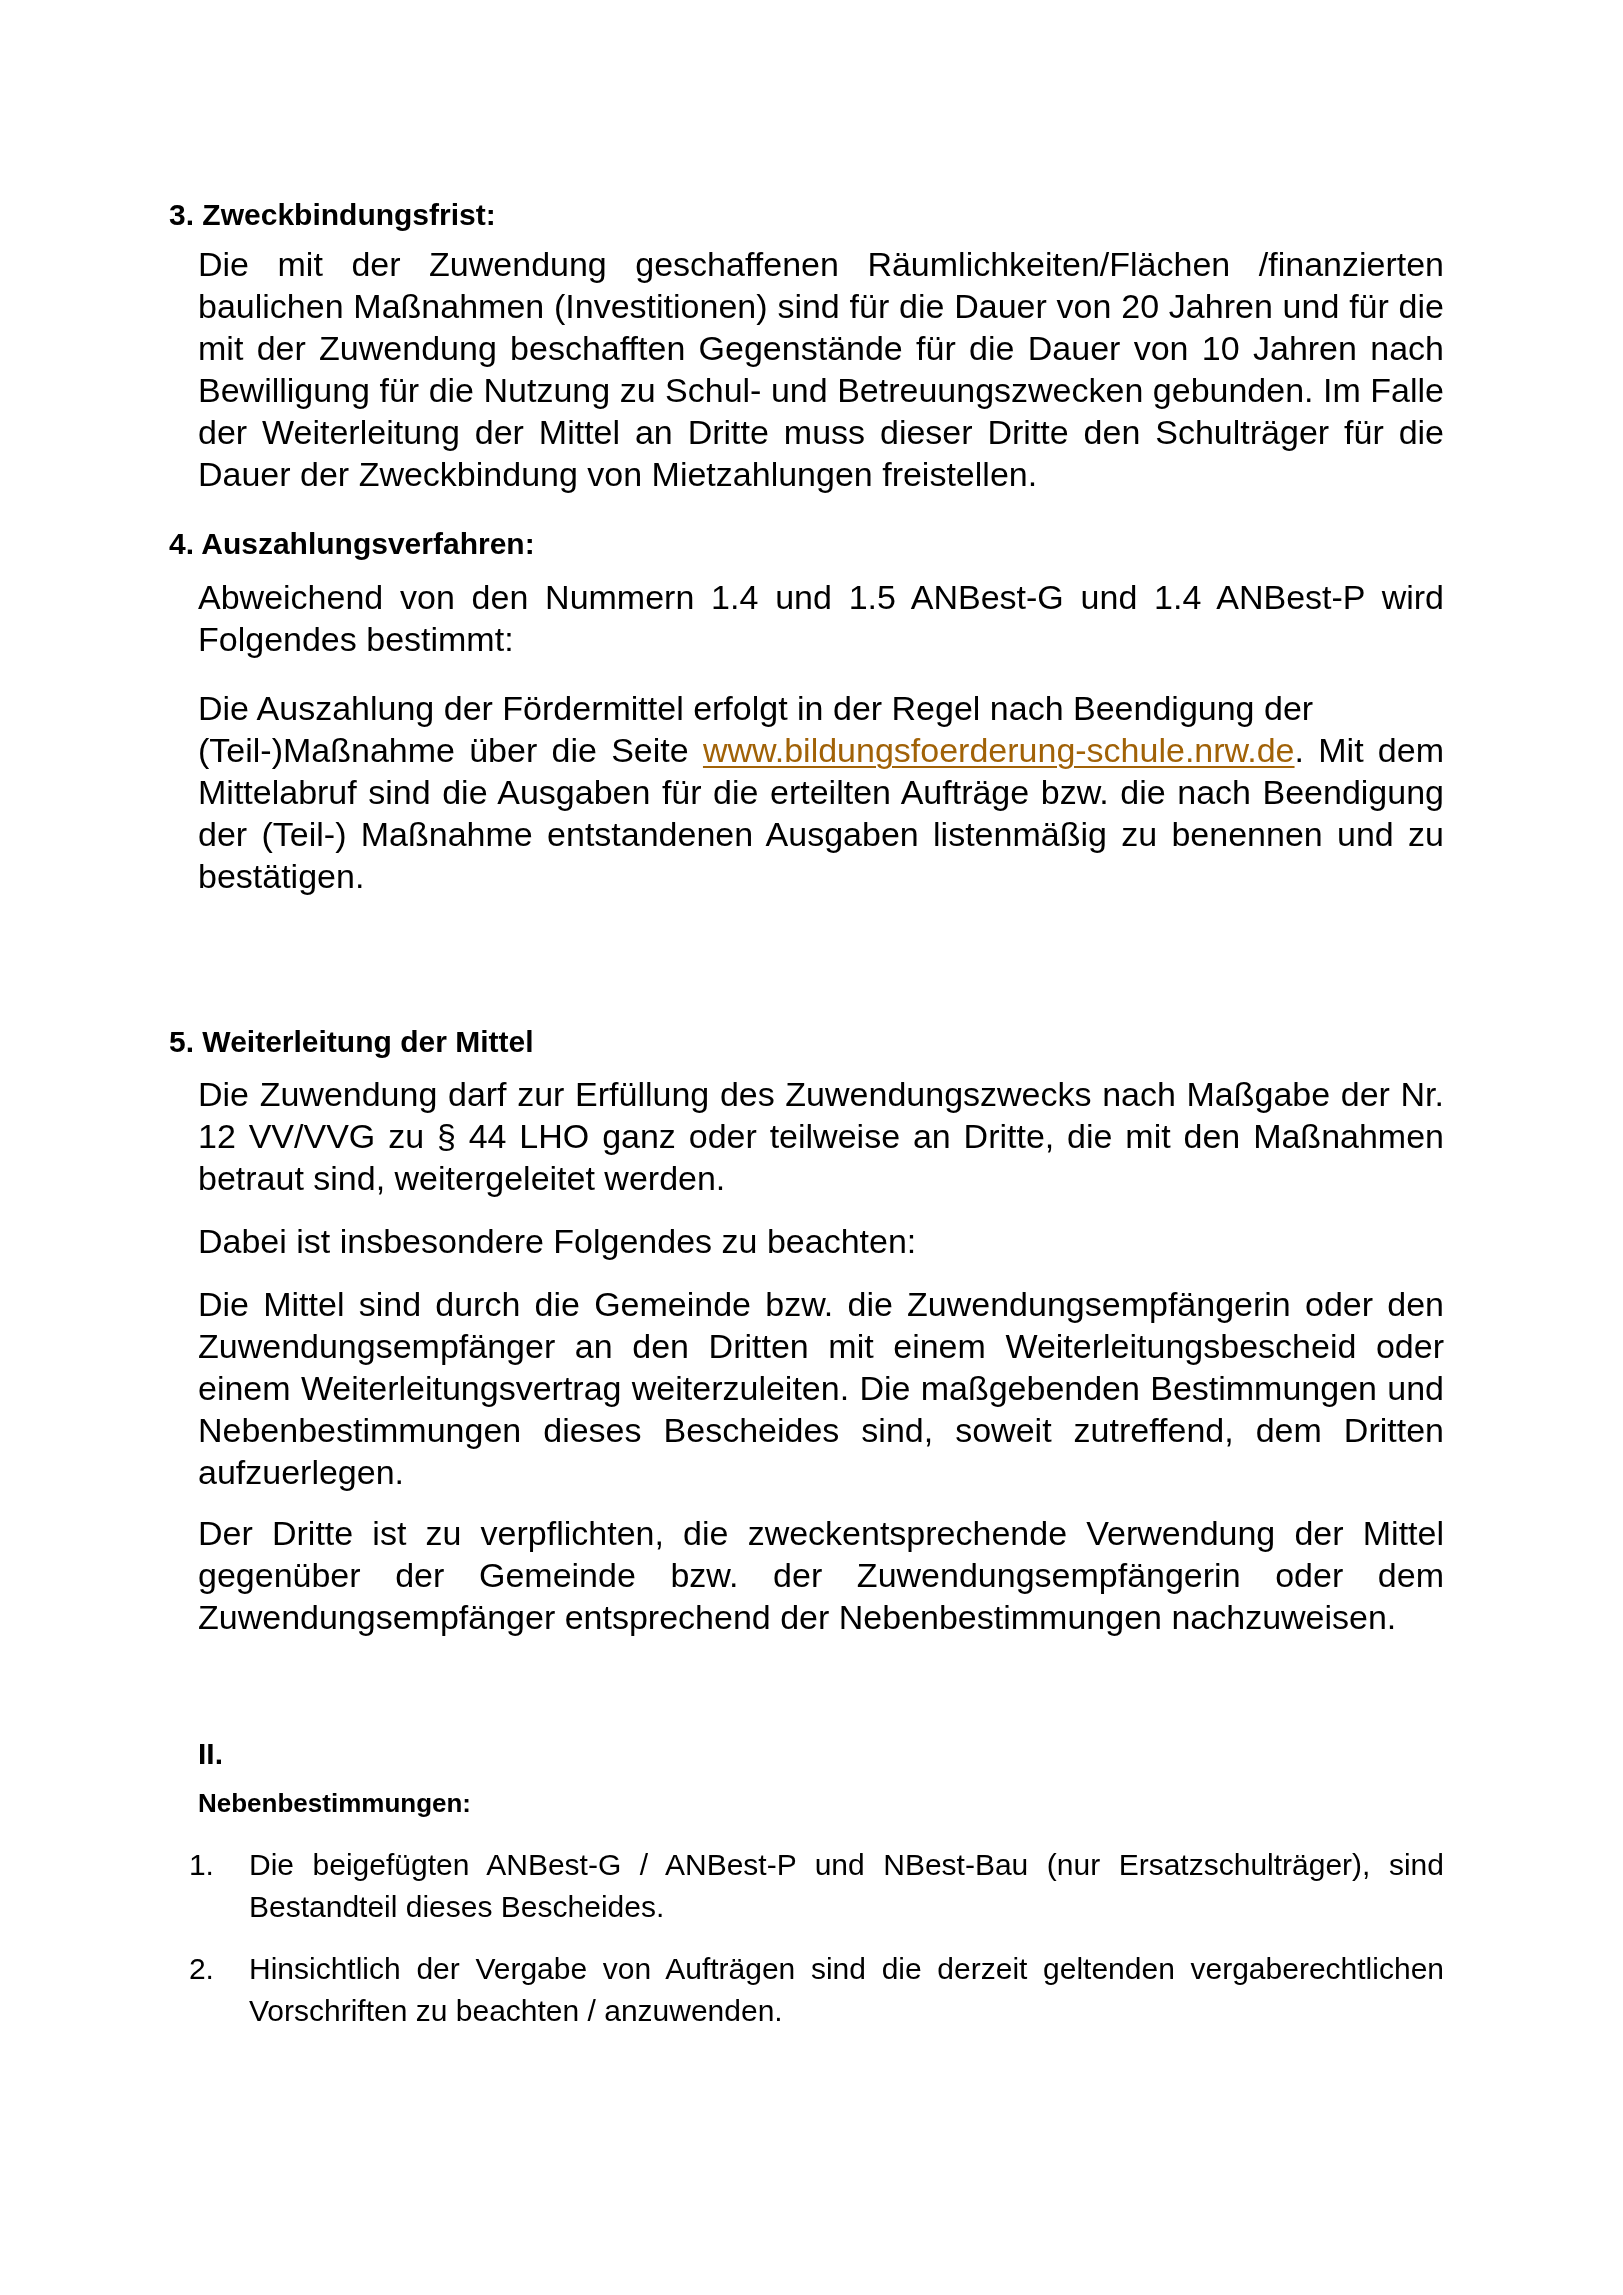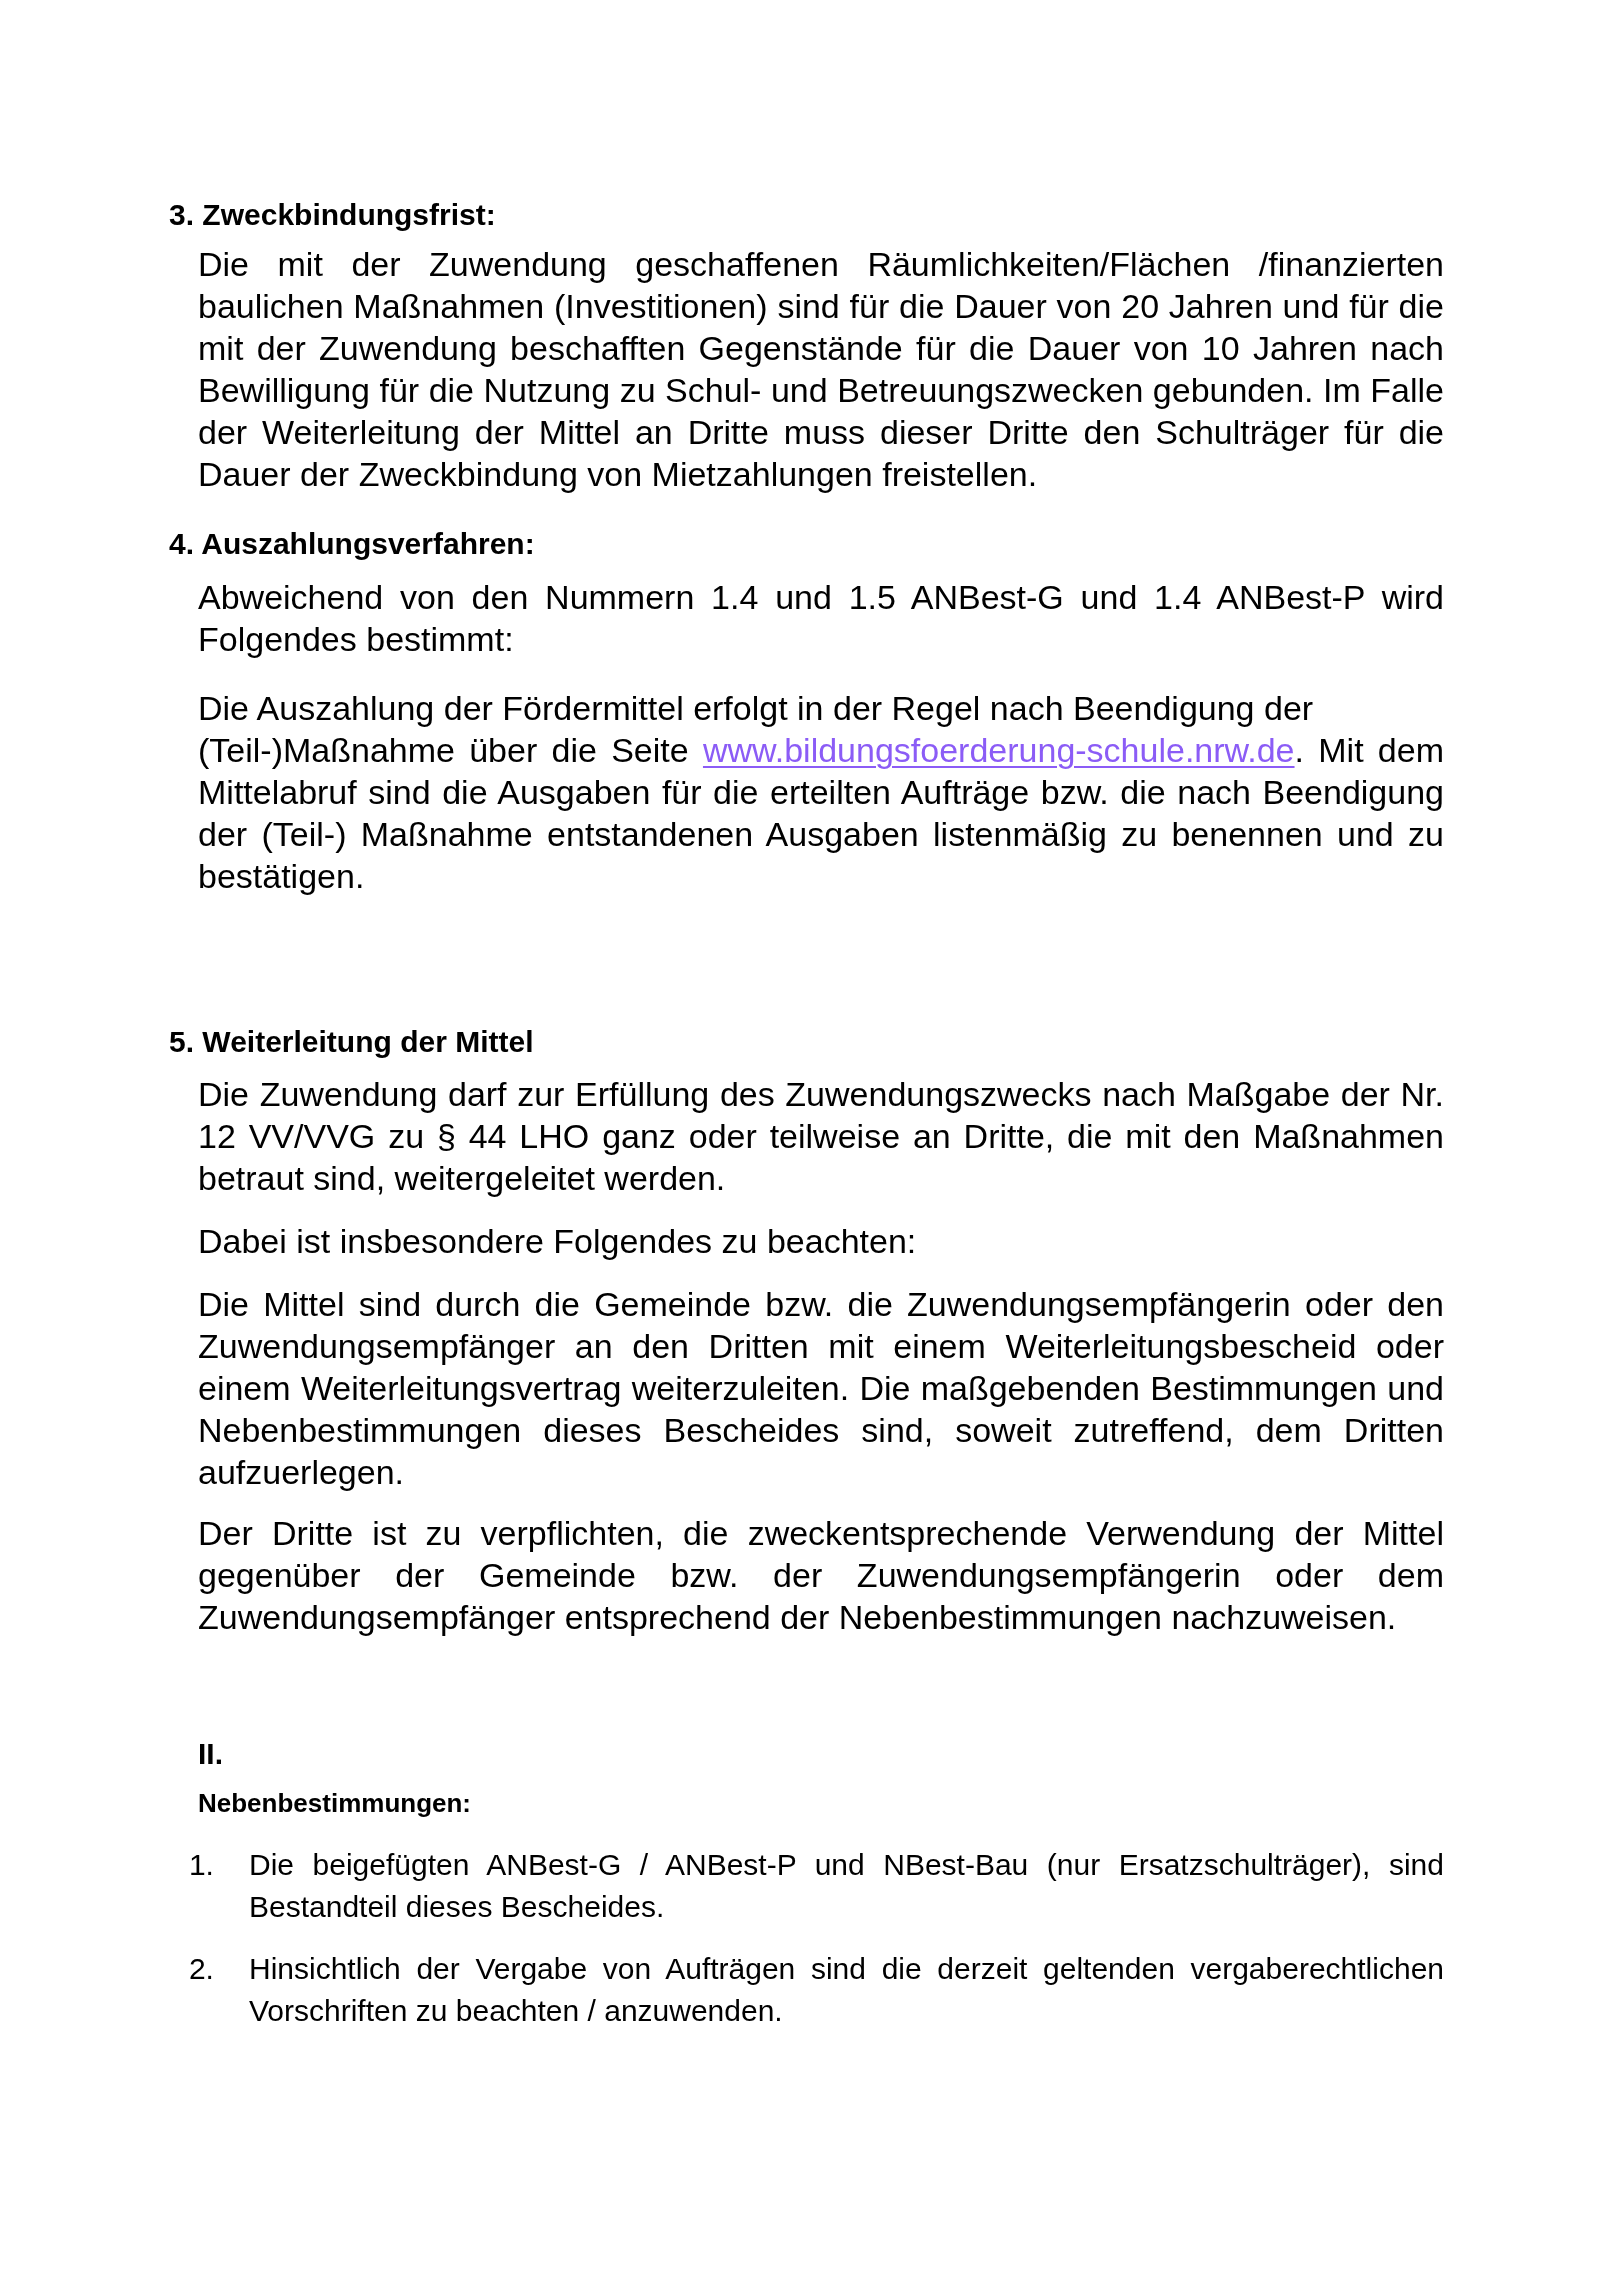--- a/index.html
+++ b/index.html
@@ -8,21 +8,21 @@
       font-family: "Liberation Sans", sans-serif; color: #000000;
     }
     .page { position: absolute; left: 4px; top: 0; width: 1623px; height: 2295px; }
     .heading {
       position: absolute; left: 165px; font-weight: bold; font-size: 30px; line-height: 41px;
     }
     .para {
       position: absolute; left: 194px; width: 1246px; font-size: 34px; line-height: 42px;
       text-align: justify; text-align-last: left;
     }
-    .link { color: #8b5cf6; text-decoration: underline; text-decoration-thickness: 2px; text-underline-offset: 3.9px; }
+    .link { color: #a16207; text-decoration: underline; text-decoration-thickness: 2px; text-underline-offset: 3.9px; }
     .roman { position: absolute; left: 194px; font-weight: bold; font-size: 30px; line-height: 41px; margin-top: 12px; }
     .subhead { position: absolute; left: 194px; font-weight: bold; font-size: 26px; line-height: 41px; text-decoration-thickness: 2.6px; text-underline-offset: 5.2px; }
     .olist { position: absolute; left: 177px; width: 1263px; font-size: 30px; line-height: 42px; }
     .olist-item { display: flex; margin-bottom: 19.6px; }
     .olist-num { width: 68px; flex: 0 0 68px; padding-left: 7.9px; box-sizing: border-box; }
     .olist-text { flex: 1; text-align: justify; text-align-last: left; }
   </style>
 </head>
 <body>
 

